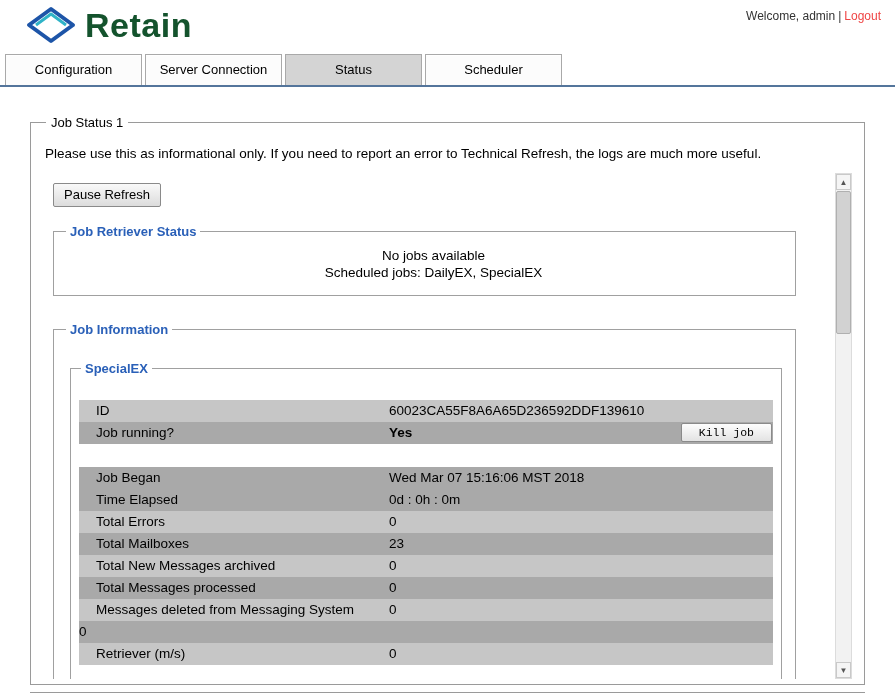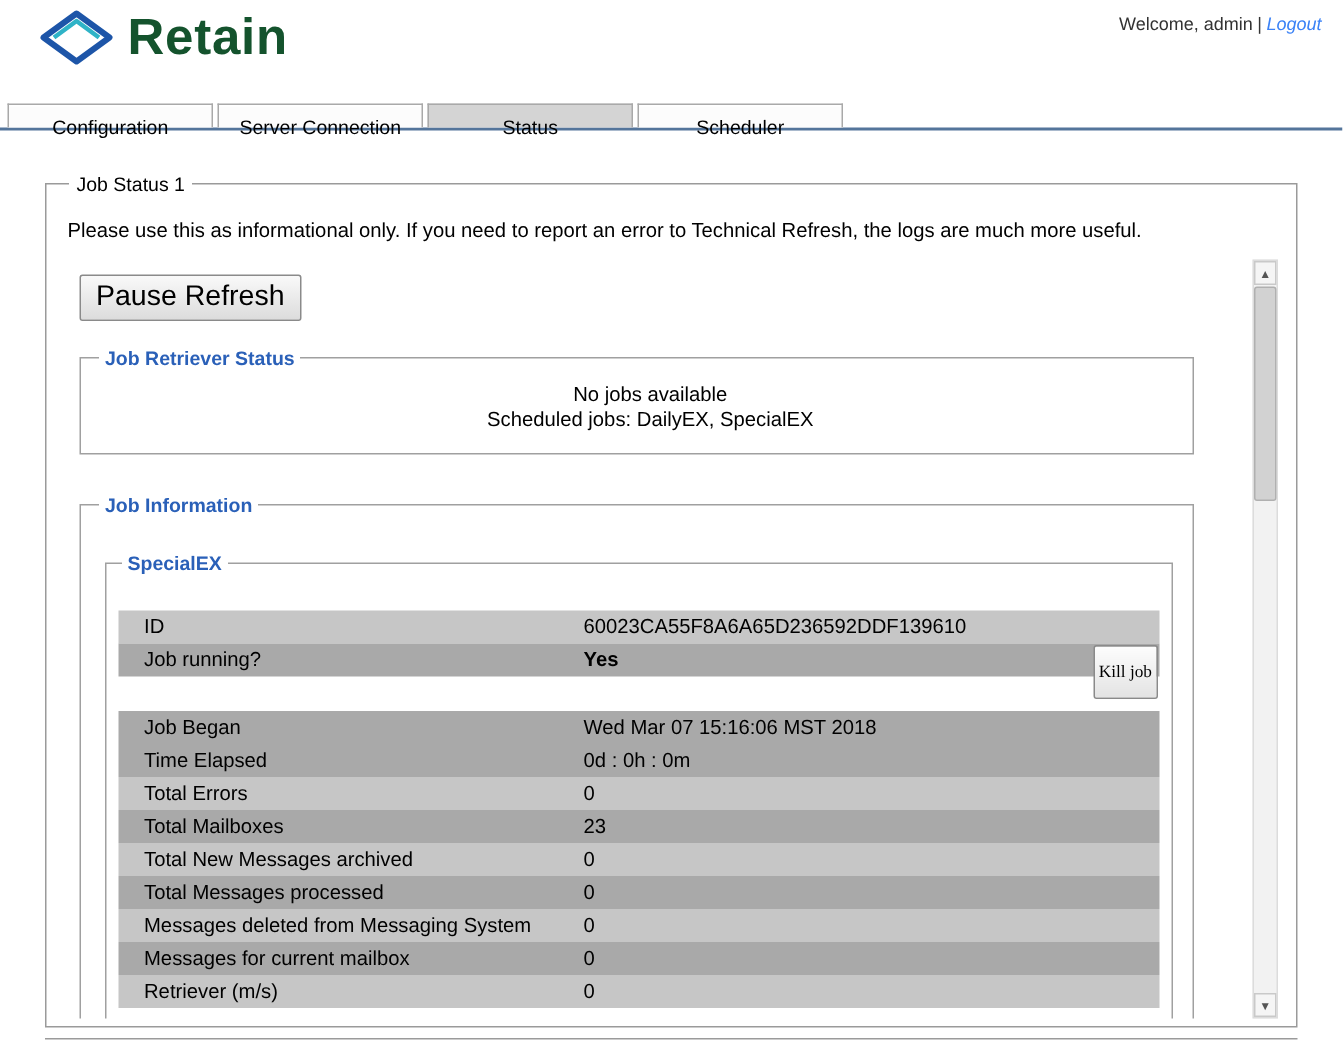--- a/index.html
+++ b/index.html
@@ -22,34 +22,34 @@
   .logo { display: flex; align-items: center; gap: 9px; padding-top: 2px; }
   .logo-text {
     font-size: 34px;
     font-weight: bold;
     color: #14532d;
     letter-spacing: 0.5px;
     line-height: 38px;
   }
   .welcome { font-size: 12px; color: #333; padding-top: 5px; }
   .welcome .divider { margin: 0 3px; }
-  .welcome a { color: #3b82f6; text-decoration: none; cursor: pointer; font-style: italic; }
+  .welcome a { color: #ef4444; text-decoration: none; cursor: pointer; }
 
   
   .tabbar {
     height: 33px;
     padding-left: 5px;
     display: flex;
     align-items: flex-end;
     gap: 3px;
     border-bottom: 2px solid #54759b;
   }
   .tab {
     width: 137px;
-    height: 16px;
+    height: 31px;
     line-height: 29px;
     text-align: center;
     font-size: 13px;
     background: #fcfcfc;
     border: 1px solid #a9a9a9;
     border-bottom: none;
     cursor: pointer;
     box-shadow: inset 0 1px 0 #ffffff;
   }
   .tab.active { background: #d4d4d4; box-shadow: none; }
@@ -79,21 +79,21 @@
   .sb-thumb {
     position: absolute; top: 17px; left: 0; right: 0; height: 143px;
     background: #d2d2d2; border: 1px solid #b0b0b0; border-radius: 2px;
     cursor: pointer;
   }
 
   
   .btn {
     margin: 10px 0 0 10px;
     padding: 3px 10px 4px 10px;
-    font-size: 19px;
+    font-size: 13px;
     font-family: "Liberation Sans", sans-serif;
     background: linear-gradient(#f9f9f9, #dcdcdc);
     border: 1px solid #8a8a8a;
     border-radius: 2px;
     cursor: pointer;
   }
 
   
   fieldset.inner {
     border: 1px solid #a0a0a0;
@@ -111,23 +111,23 @@
   
   .jobtable { margin-top: 14px; width: 694px; }
   .trow { display: flex; height: 22px; line-height: 22px; position: relative; }
   .trow.light { background: #c6c6c6; }
   .trow.dark  { background: #a9a9a9; }
   .tlabel { width: 310px; padding-left: 17px; flex-shrink: 0; }
   .tvalue { white-space: nowrap; }
   .tvalue.bold { font-weight: bold; }
   .tspacer { height: 23px; }
   .kill-btn {
-    position: absolute; right: 1px; top: 1px; height: 36px;
-    padding: 0 3px; font-size: 11.5px;
-    font-family: Liberation Serif, serif;
+    position: absolute; right: 1px; top: 1px; height: 19px;
+    padding: 0 17px; font-size: 11.5px;
+    font-family: Liberation Mono, monospace;
     background: linear-gradient(#fdfdfd, #e3e3e3);
     border: 1px solid #8a8a8a; border-radius: 2px; cursor: pointer;
   }
 
   .footer-line { border-top: 1px solid #9a9a9a; margin-top: 7px; }
 </style>
 </head>
 <body>
 
 <div class="header">
@@ -218,21 +218,20 @@
                 <span class="tlabel">Total Messages processed</span>
                 <span class="tvalue">0</span>
               </div>
 
               <div class="trow light">
                 <span class="tlabel">Messages deleted from Messaging System</span>
                 <span class="tvalue">0</span>
               </div>
 
               <div class="trow dark">
-                <span class="tlabel">Messages for current mailbox</span>
                 <span class="tvalue">0</span>
               </div>
 
               <div class="trow light">
                 <span class="tlabel">Retriever (m/s)</span>
                 <span class="tvalue">0</span>
               </div>
 
             </div>
           </fieldset>

